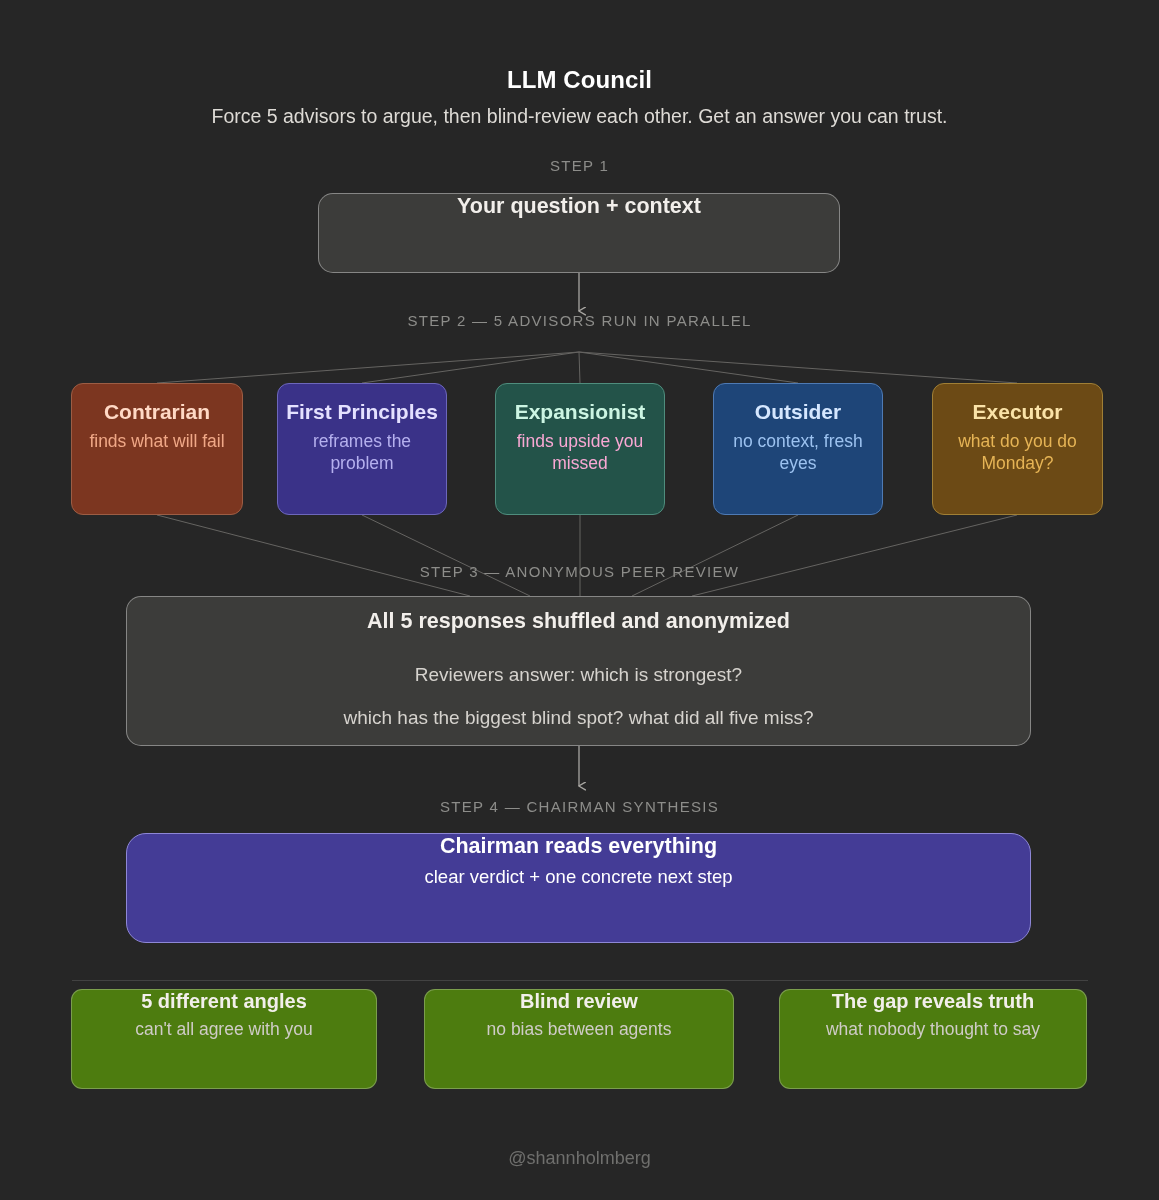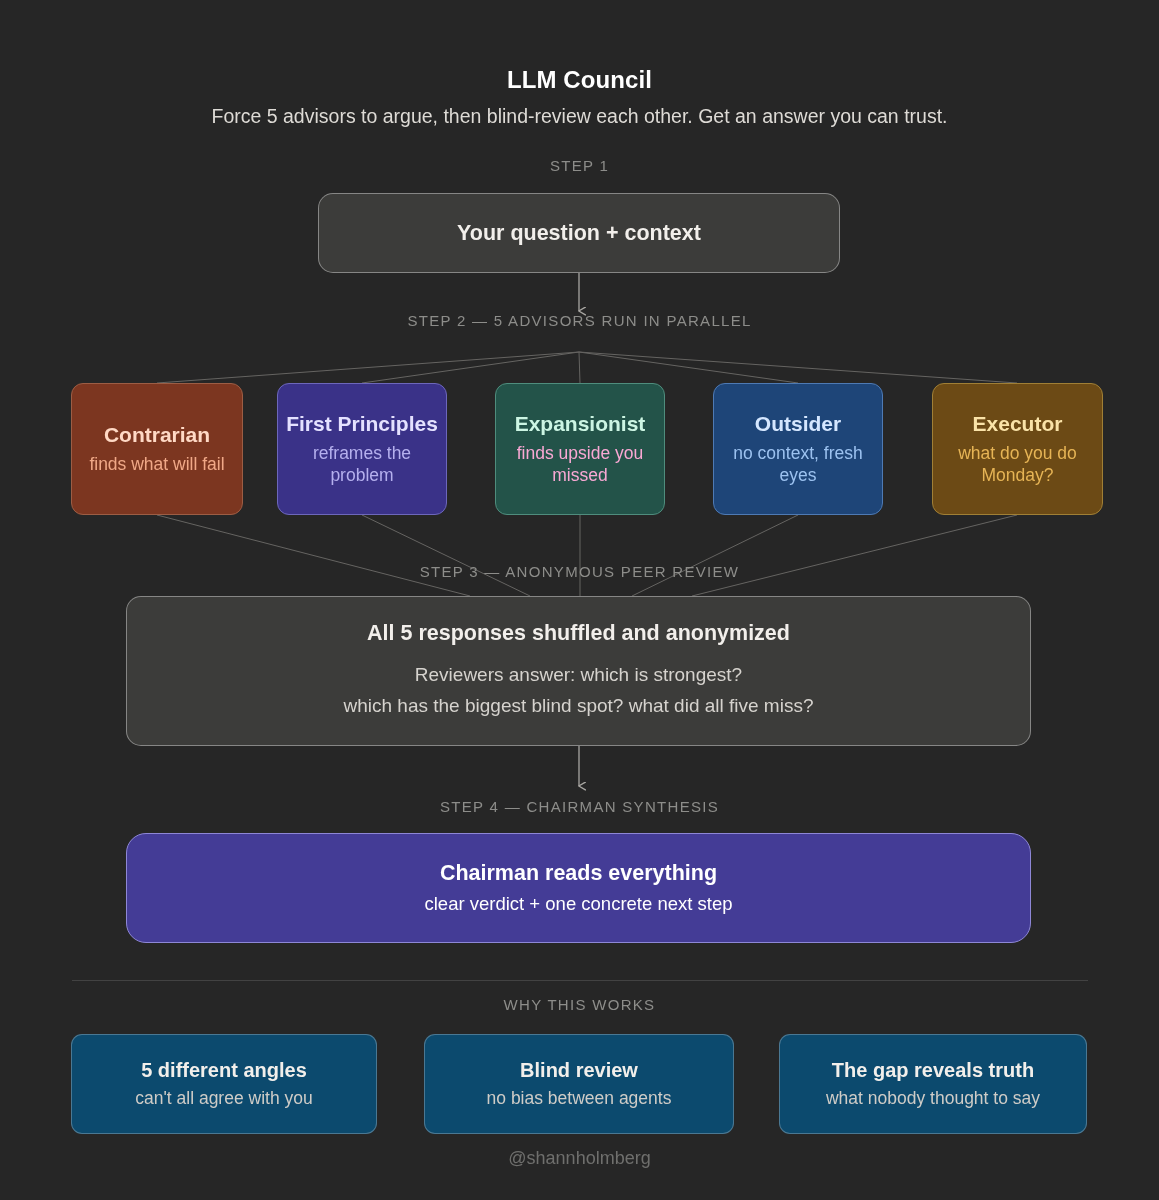--- a/index.html
+++ b/index.html
@@ -69,21 +69,21 @@
 
   
   .card {
     position: absolute;
     box-sizing: border-box;
     border-radius: 13px;
     border: 1px solid rgba(255,255,255,0.30);
     display: flex;
     flex-direction: column;
     align-items: center;
-    justify-content: center;
+    justify-content: flex-start;
     text-align: center;
   }
 
   
   #question-box {
     left: 318px; top: 193px;
     width: 522px; height: 80px;
     background: #3c3c3a;
     border-color: rgba(255,255,255,0.38);
     border-radius: 15px;
@@ -92,21 +92,21 @@
     font-size: 21.5px;
     font-weight: bold;
     color: #f2efeb;
   }
 
   
   .advisor {
     top: 383px;
     height: 132px;
     border-radius: 12px;
-    padding: 8px 8px;
+    padding: 16px 8px;
     overflow: visible;
   }
   .advisor .a-title {
     font-size: 21px;
     font-weight: bold;
     line-height: 1.13;
     margin-bottom: 6px;
   }
   .advisor .a-sub {
     font-size: 17.5px;
@@ -134,21 +134,21 @@
   #advisor-executor .a-sub   { color: #e6b455; }
 
   
   #peer-review-box {
     left: 126px; top: 596px;
     width: 905px; height: 150px;
     background: #3c3c3a;
     border-color: rgba(255,255,255,0.38);
     border-radius: 15px;
     justify-content: center;
-    gap: 0;
+    gap: 12px;
   }
   #peer-review-box .big {
     font-size: 21.5px;
     font-weight: bold;
     color: #f2efeb;
     margin-bottom: 13px;
   }
   #peer-review-box .line {
     font-size: 19px;
     color: #d6d3ce;
@@ -177,24 +177,24 @@
   
   #why-divider {
     position: absolute;
     left: 72px; top: 980px;
     width: 1016px; height: 1px;
     background: rgba(255,255,255,0.13);
   }
 
   
   .why-card {
-    top: 1034px;
+    top: 989px;
     height: 100px;
     border-radius: 11px;
-    background: #0c4a6e;
+    background: #4d7c0f;
     border: 1px solid rgba(255,255,255,0.26);
   }
   .why-card .w-title {
     font-size: 20px;
     font-weight: bold;
     color: #f2efeb;
     margin-bottom: 6px;
   }
   .why-card .w-sub {
     font-size: 17.5px;

